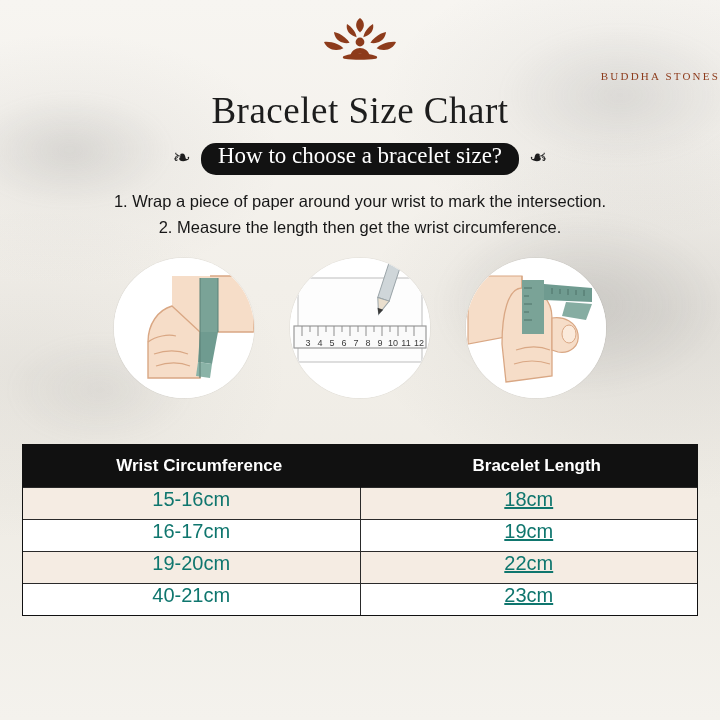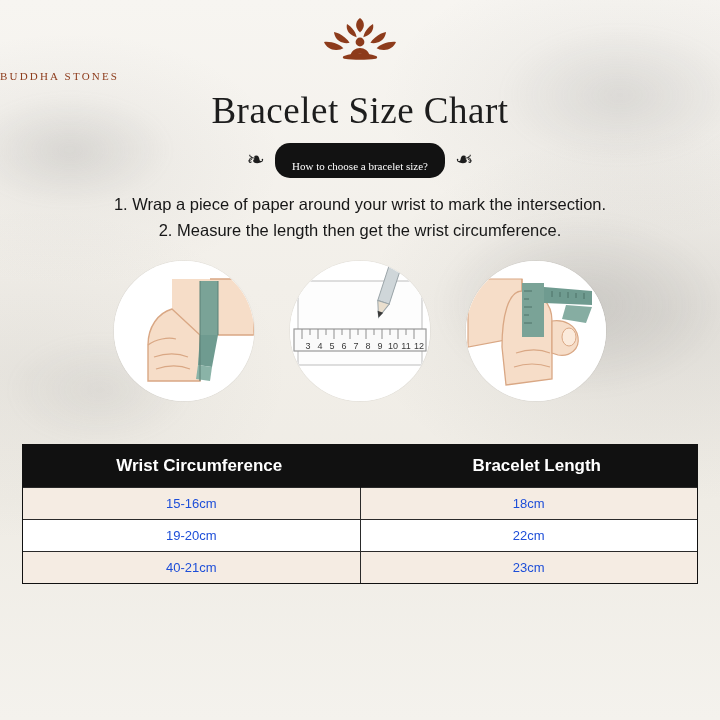--- a/index.html
+++ b/index.html
@@ -34,21 +34,21 @@
   }
   .wash.w1 { left: -40px; top: 90px; width: 220px; height: 120px; background: radial-gradient(ellipse at 50% 50%, rgba(140,140,140,0.18), rgba(140,140,140,0) 65%); }
   .wash.w2 { right: -30px; top: 20px; width: 260px; height: 150px; background: radial-gradient(ellipse at 50% 50%, rgba(150,150,150,0.16), rgba(150,150,150,0) 65%); }
   .wash.w3 { right: -10px; top: 210px; width: 300px; height: 190px; background: radial-gradient(ellipse at 50% 50%, rgba(110,110,110,0.20), rgba(110,110,110,0) 68%); }
   .wash.w4 { left: 0px; top: 330px; width: 200px; height: 120px; background: radial-gradient(ellipse at 50% 50%, rgba(140,140,140,0.12), rgba(140,140,140,0) 65%); }
 
   
   .brand {
     position: relative;
     width: 100%;
-    text-align: left;
+    text-align: right;
     padding-top: 12px;
   }
   .lotus-logo {
     display: block;
     margin: 0 auto;
   }
   .brand-name {
     font-family: "Liberation Serif", serif;
     font-size: 11px;
     letter-spacing: 2.2px;
@@ -76,22 +76,22 @@
     font-size: 22px;
     color: #1d1d1d;
     line-height: 1;
     transform: translateY(-1px);
   }
   .flourish.right { transform: translateY(-1px) scaleX(-1); }
   .pill {
     background: #121212;
     color: #ffffff;
     font-family: "Liberation Serif", serif;
-    font-size: 11px;
-    padding: 17px 17px 6px 17px;
+    font-size: 23px;
+    padding: 0 17px 6px 17px;
     border-radius: 15px;
     white-space: nowrap;
   }
 
   .steps {
     margin-top: 14px;
     text-align: center;
     color: #171717;
     font-size: 16.5px;
     line-height: 1.55;
@@ -137,27 +137,27 @@
   thead th {
     background: #111111;
     color: #ffffff;
     font-size: 17px;
     font-weight: bold;
     padding: 11px 0 11px 16px;
     border-right: 1px solid #111;
   }
   thead th:last-child { border-right: none; text-align: center; }
   tbody td {
-    font-size: 13px;
-    color: #1d4ed8;
-    padding: 8px 0 8px 0;
+    font-size: 20px;
+    color: #0f766e;
+    padding: 0 0 8px 0;
     border-top: 1px solid #2a2a2a;
     border-right: 1px solid #2a2a2a;
   }
-  tbody td:last-child { border-right: none; }
+  tbody td:last-child { border-right: none; text-decoration: underline; }
   tbody tr:nth-child(odd) td { background: #f5ece3; }
   tbody tr:nth-child(even) td { background: #ffffff; }
 </style>
 </head>
 <body>
 
 <div class="page">
   <div class="wash w1"></div>
   <div class="wash w2"></div>
   <div class="wash w3"></div>
@@ -306,20 +306,24 @@
           <th>Wrist Circumference</th>
           <th>Bracelet Length</th>
         </tr>
       </thead>
       <tbody>
         <tr>
           <td>15-16cm</td>
           <td>18cm</td>
         </tr>
         <tr>
+          <td>16-17cm</td>
+          <td>19cm</td>
+        </tr>
+        <tr>
           <td>19-20cm</td>
           <td>22cm</td>
         </tr>
         <tr>
           <td>40-21cm</td>
           <td>23cm</td>
         </tr>
       </tbody>
     </table>
   </div>

